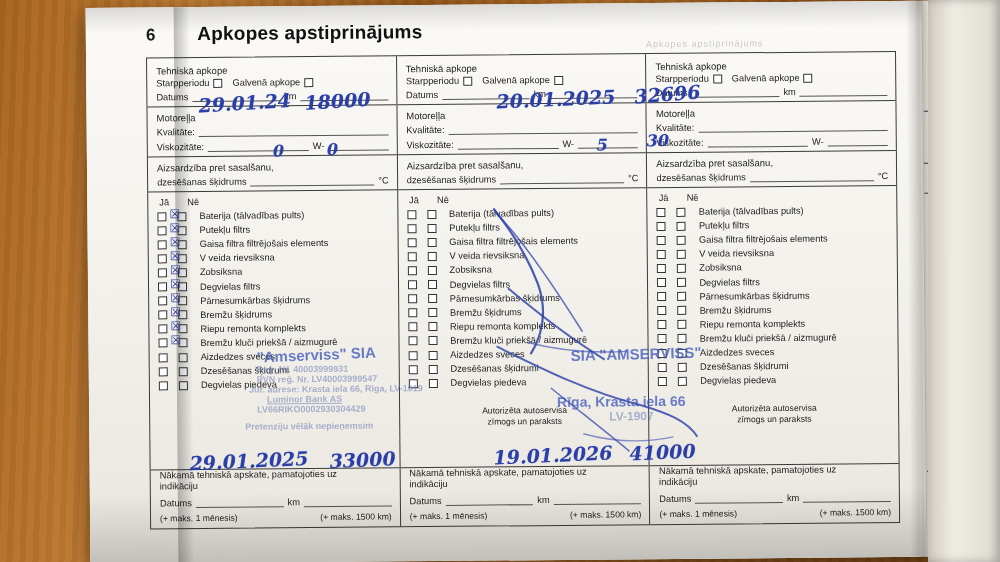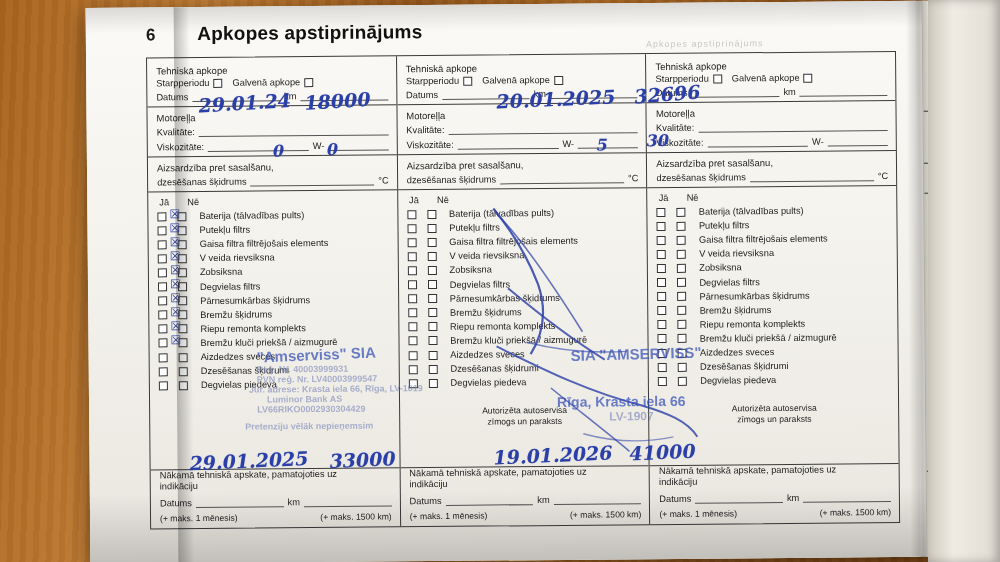--- a/index.html
+++ b/index.html
@@ -580,21 +580,21 @@
     <svg class="stroke" style="left:402px;top:330px;width:220px;height:130px;" viewBox="0 0 220 130">
       <path d="M6,12 C50,34 96,58 150,72 C176,80 196,88 206,104" fill="none" stroke="#2b3fa8" stroke-width="2" opacity=".8"></path>
       <path d="M60,54 C84,74 112,96 138,118" fill="none" stroke="#2b3fa8" stroke-width="1.6" opacity=".7"></path>
       <path d="M92,100 C120,108 152,110 182,104" fill="none" stroke="#2b3fa8" stroke-width="1.4" opacity=".55"></path>
     </svg>
 
     <div class="stampimg" style="left:168px;top:340px;font-size:15px;transform:rotate(-2deg);">"Amserviss" SIA</div>
     <div class="stampimg faint" style="left:168px;top:358px;font-size:9px;">Reģ. Nr. 40003999931</div>
     <div class="stampimg faint" style="left:168px;top:368px;font-size:9px;">PVN reģ. Nr. LV40003999547</div>
     <div class="stampimg faint" style="left:160px;top:378px;font-size:9px;">Jur. adrese: Krasta iela 66, Rīga, LV-1019</div>
-    <div class="stampimg faint" style="left:178px;top:388px;font-size:9px;">Luminor Bank AS</div>
+    <div class="stampimg faint" style="left:178px;top:388px;font-size:9px;text-decoration:underline;">Luminor Bank AS</div>
     <div class="stampimg faint" style="left:168px;top:398px;font-size:9px;">LV66RIKO0002930304429</div>
     <div class="stampimg faint" style="left:156px;top:415px;font-size:9px;">Pretenziju vēlāk nepieņemsim</div>
 
     <div class="stampimg" style="left:482px;top:342px;font-size:15px;transform:rotate(-1deg);">SIA "AMSERVISS"</div>
     <div class="stampimg" style="left:468px;top:390px;font-size:14px;">Rīga, Krasta iela 66</div>
     <div class="stampimg faint" style="left:520px;top:406px;font-size:12px;">LV-1907</div>
 
     <div class="greytext" style="left:560px;top:36px;opacity:.35;letter-spacing:1px;">Apkopes apstiprinājums</div>
 
     <div class="top-shadow"></div>

